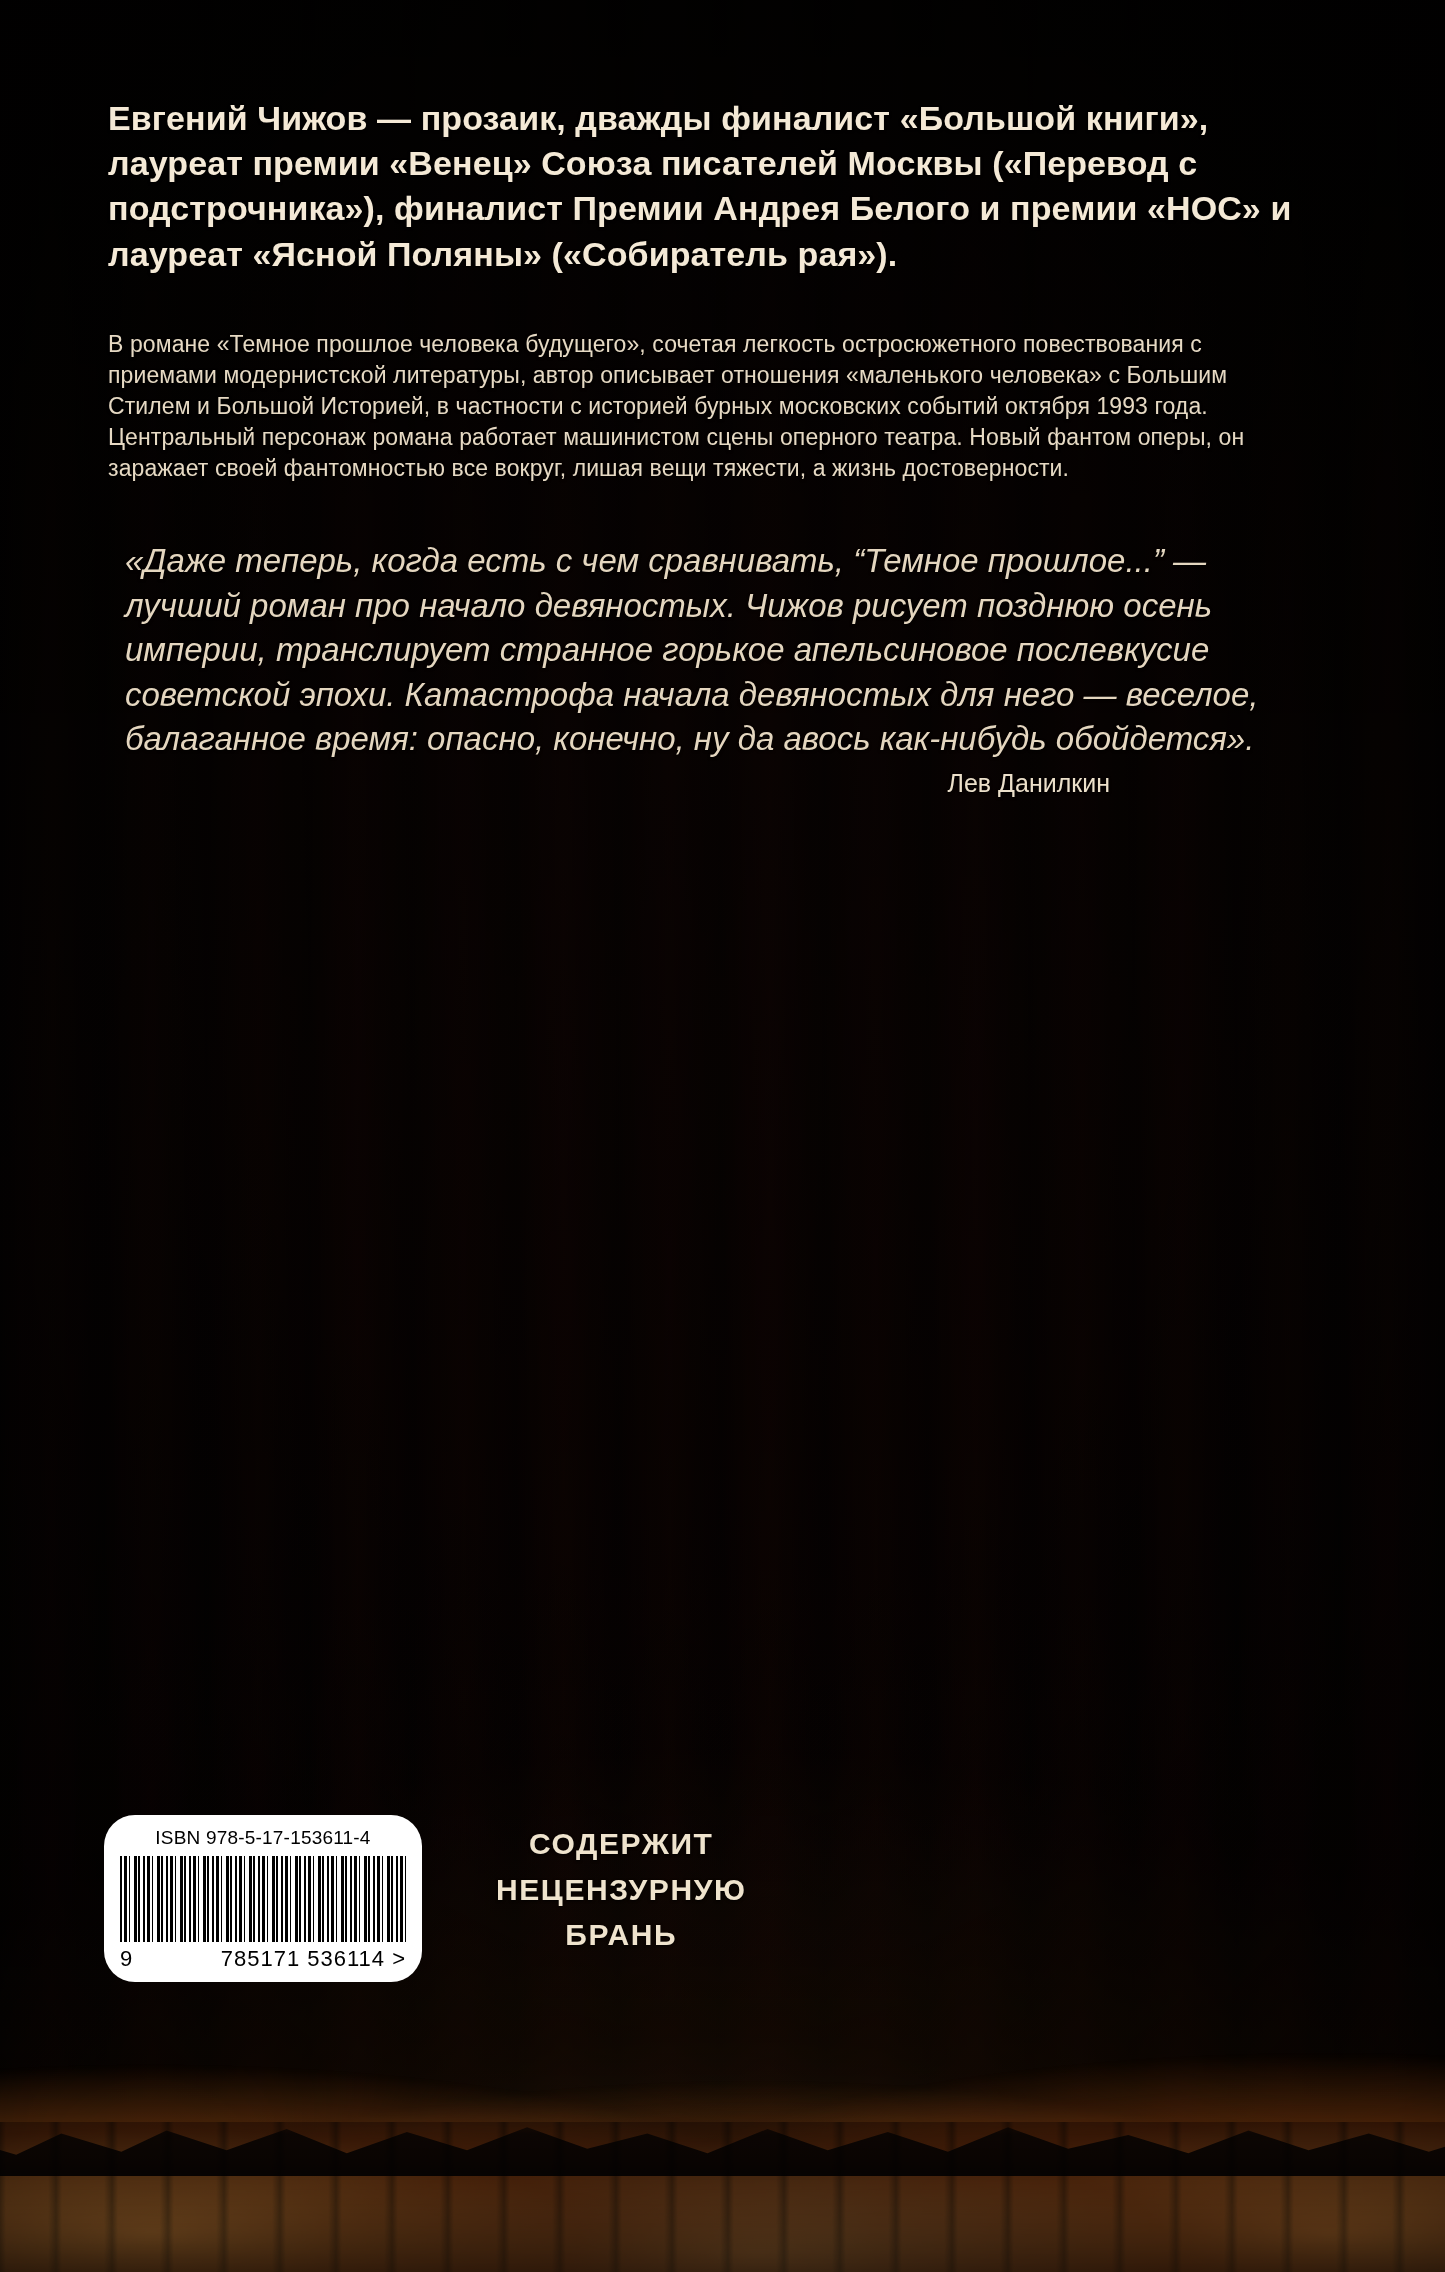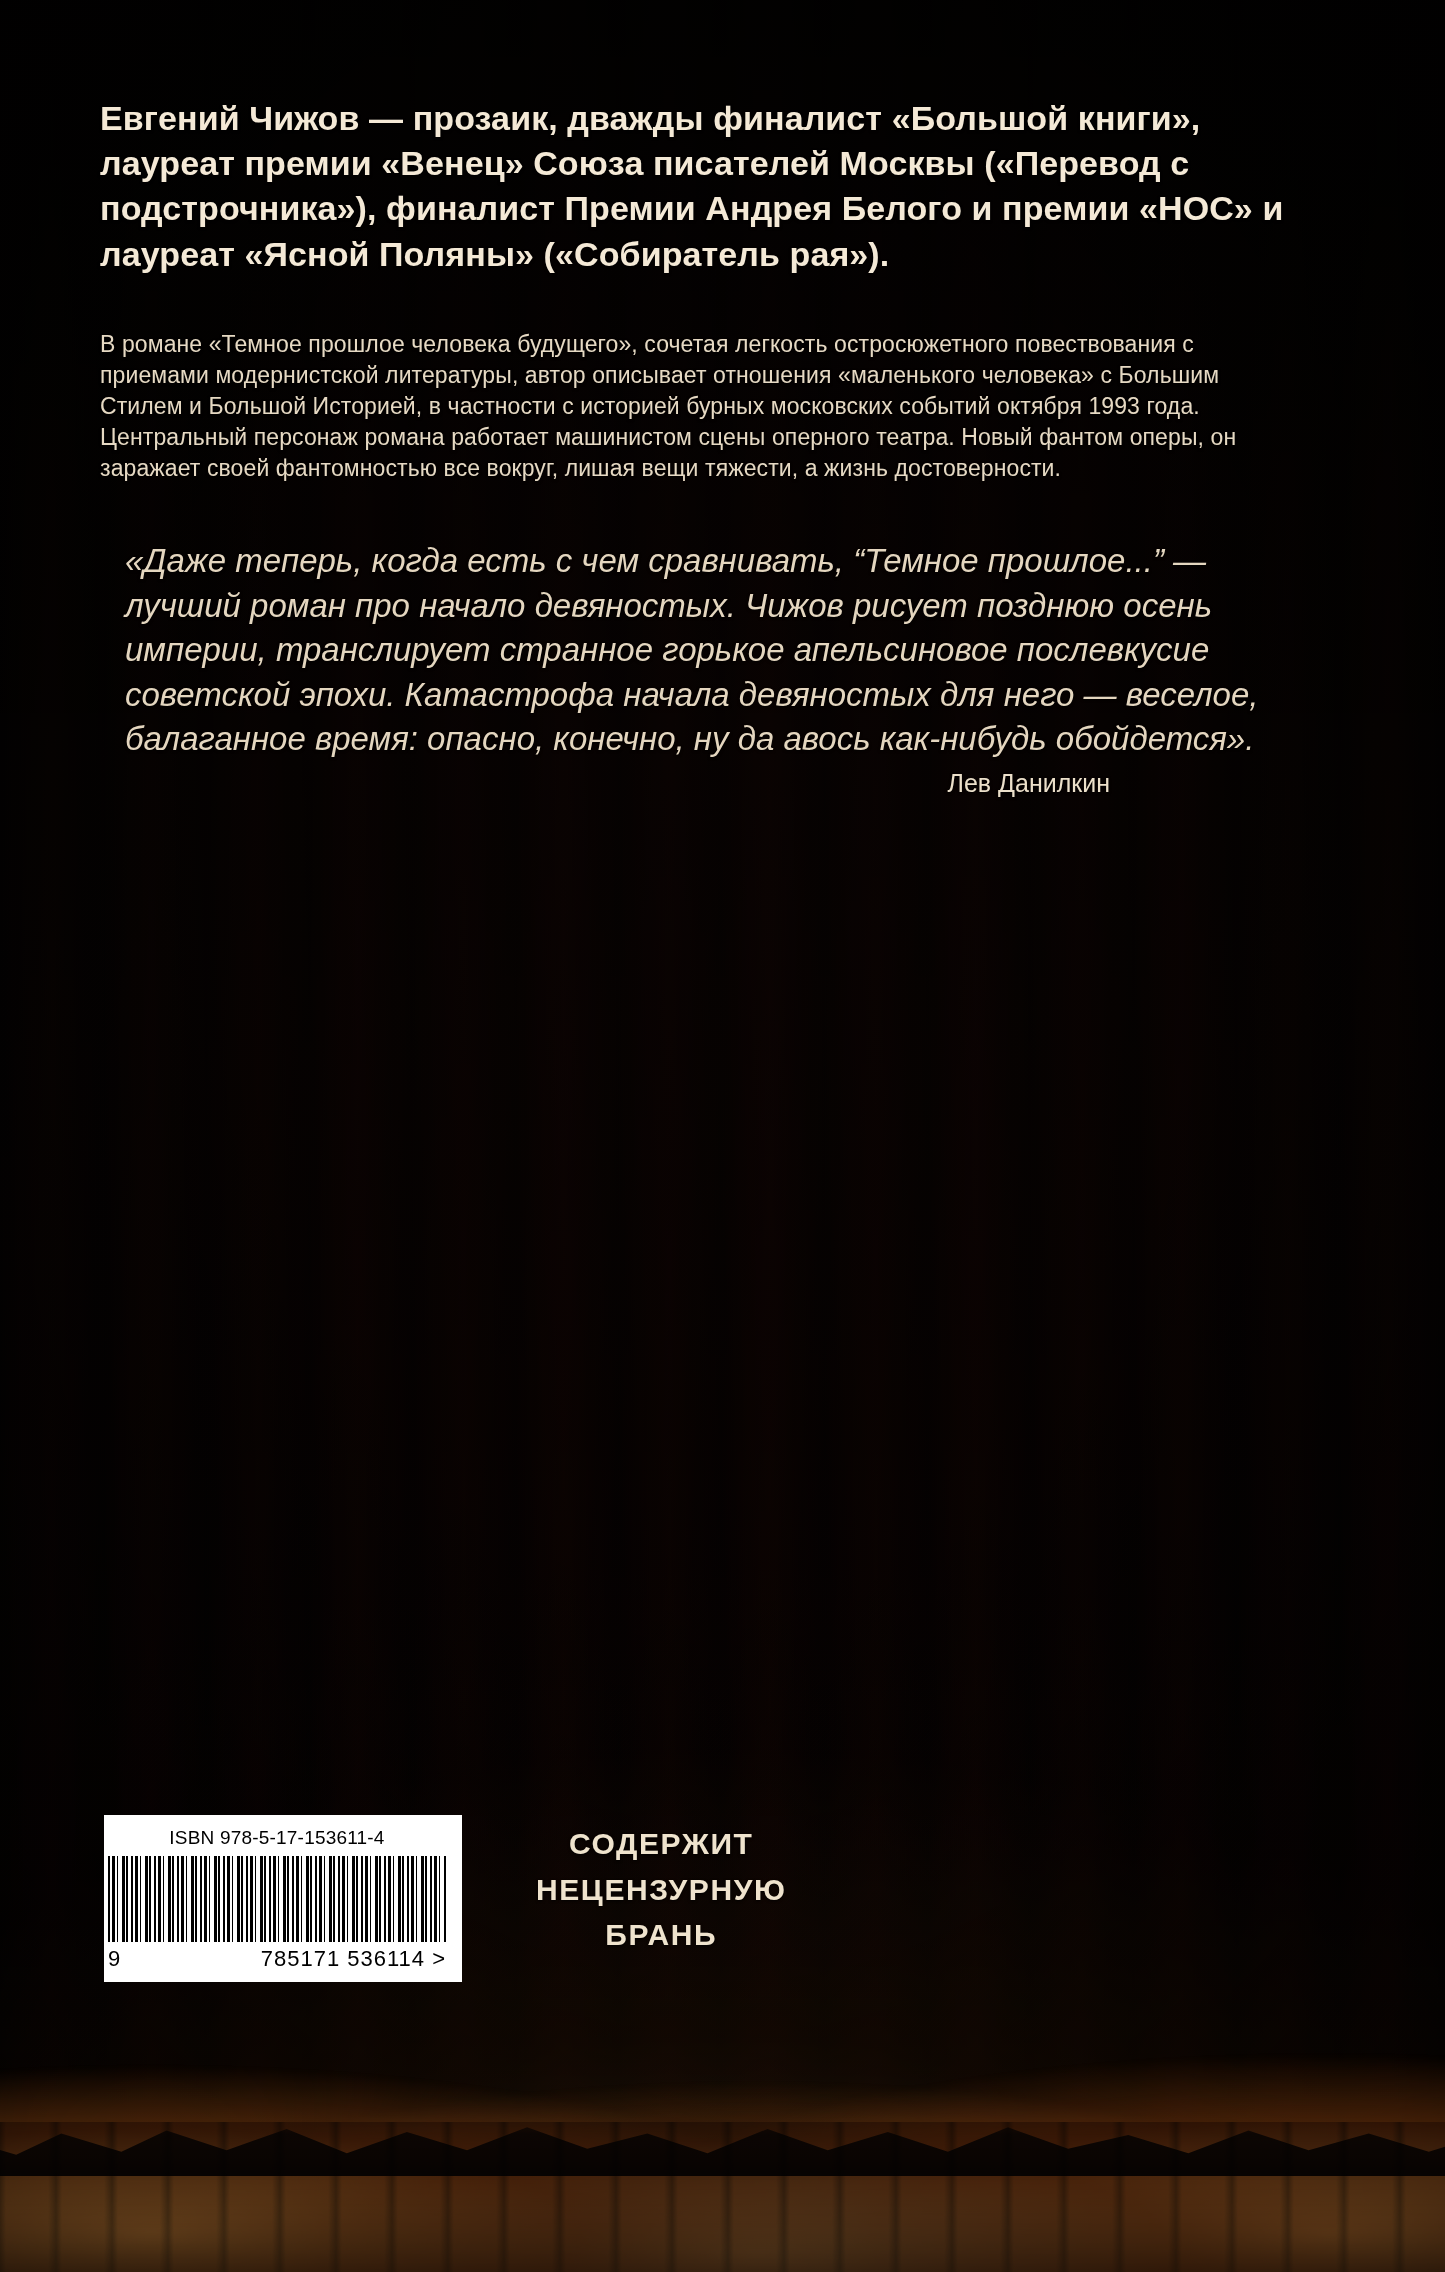--- a/index.html
+++ b/index.html
@@ -95,21 +95,21 @@
   
   .content {
     position: absolute;
     left: 92px;
     top: 96px;
     width: 1200px;
     color: #efe2cf;
   }
 
   .para {
-    margin: 0 0 30px 8px;
+    margin: 0 0 30px 16px;
     font-size: 33.5px;
     line-height: 1.33;
     letter-spacing: 0.1px;
     color: #e9dcc6;
     text-shadow: 0 1px 3px rgba(0,0,0,0.85);
   }
 
   .para.lead {
     font-weight: bold;
     font-size: 34px;
@@ -149,24 +149,25 @@
     position: absolute;
     left: 104px;
     bottom: 290px;
     width: 1240px;
     display: flex;
     align-items: flex-start;
     gap: 74px;
   }
   .isbn-box {
     background: #ffffff;
-    padding: 12px 16px 10px 4px;
-    width: 358px;
+    padding: 12px 16px 10px 16px;
+    width: 318px;
     box-sizing: border-box;
     color: #000;
+    border-radius: 31px;
   }
   .isbn-text {
     font-size: 19px;
     letter-spacing: 0.2px;
     margin-bottom: 7px;
     font-family: "Liberation Sans", sans-serif;
     text-align: center;
   }
   .barcode {
     height: 86px;

